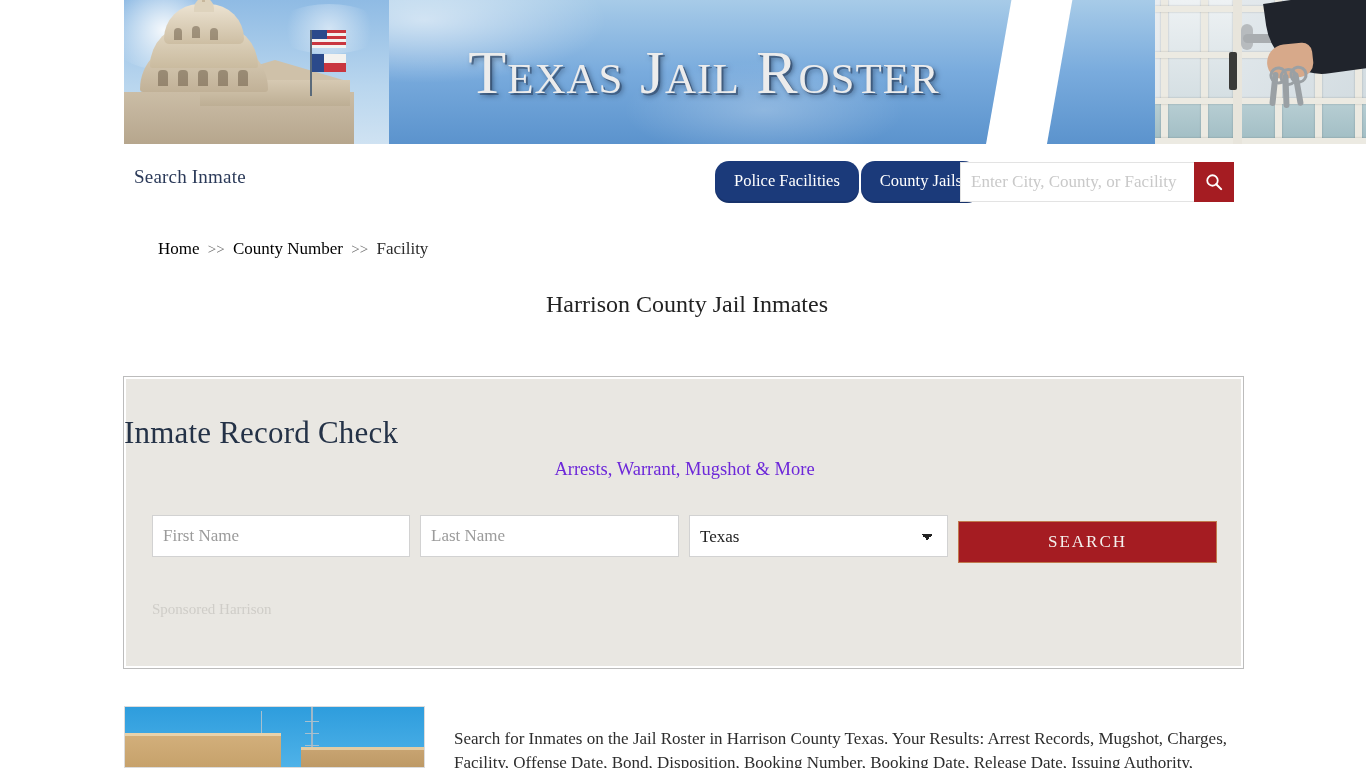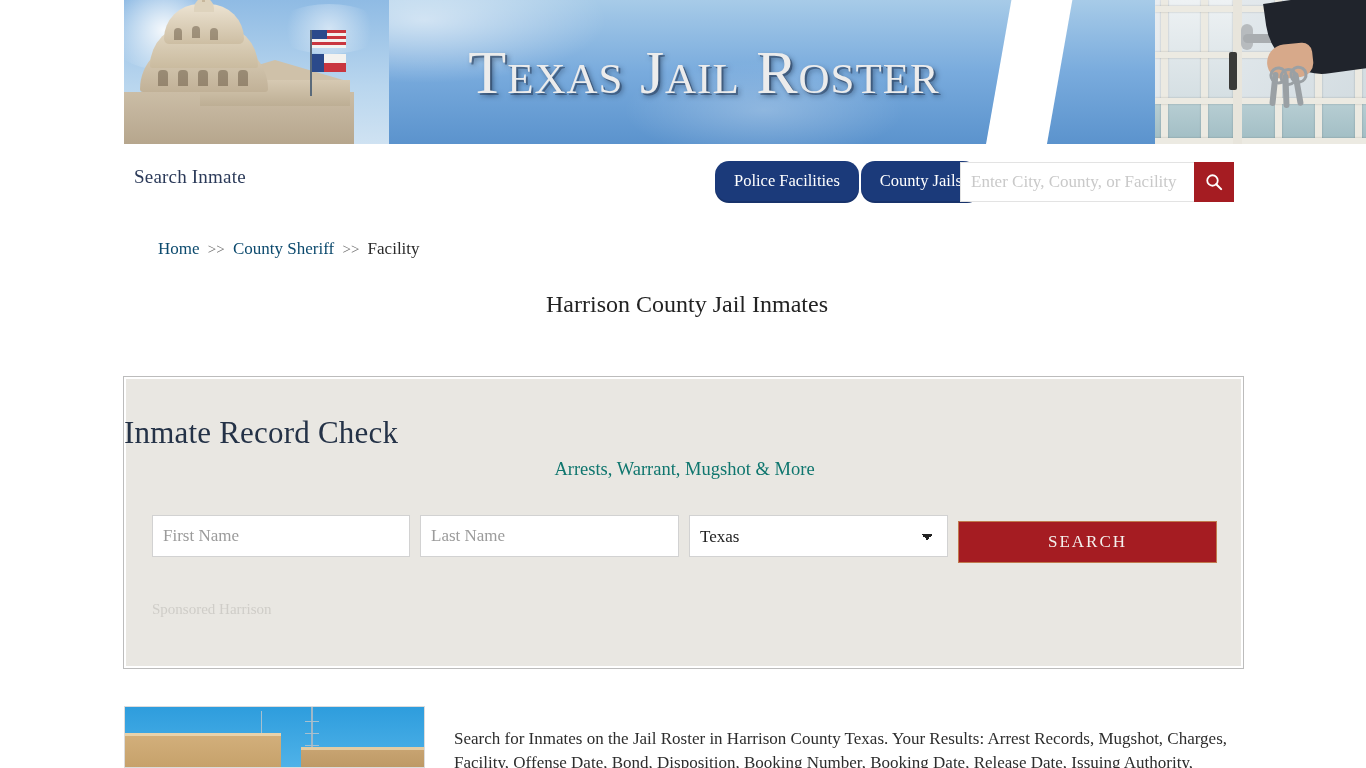--- a/index.html
+++ b/index.html
@@ -163,21 +163,21 @@
   .nav-search-btn {
     width:40px; height:40px; background:#a51c22; border:none; cursor:pointer;
     display:flex; align-items:center; justify-content:center;
   }
 
   
   .breadcrumb {
     position:absolute; left:158px; top:239px;
     font-size:17px; color:#333;
   }
-  .breadcrumb a { color:#0c4a6e; text-decoration:none; }
+  .breadcrumb a { color:#000000; text-decoration:none; }
   .breadcrumb .sep { color:#6d6d6d; margin:0 4px; font-size:15px; }
   .breadcrumb .current { color:#2b2b2b; }
 
   
   .page-title {
     position:absolute; left:0; top:291px; width:1366px;
     text-align:center; font-size:24px; color:#222; font-weight:normal;
     margin:0;
     padding-left:8px;
   }
@@ -188,21 +188,21 @@
     background:#e9e7e2;
     border:1px solid #bcbcbc;
     box-shadow: inset 0 0 0 2px #ffffff;
   }
   .panel-title {
     position:absolute; left:0; top:38px; width:1121px; 
     font-size:31px; color:#243247; letter-spacing:.2px;
   }
   .panel-sub {
     position:absolute; left:0; top:82px; width:1121px; text-align:center;
-    font-size:18.5px; color:#0f766e;
+    font-size:18.5px; color:#6d28d9;
   }
   .form-row {
     position:absolute; left:28px; top:138px; width:1065px; height:42px;
     display:flex; align-items:stretch;
   }
   .f-first { width:258px; }
   .f-last  { width:259px; margin-left:10px; }
   .f-state { width:259px; margin-left:10px; }
   .f-btn   { flex:1; margin-left:10px; }
   .txt-input {
@@ -333,21 +333,21 @@
           <circle cx="10" cy="10" r="7" fill="none" stroke="#ffffff" stroke-width="2.4"></circle>
           <line x1="15" y1="15" x2="21.5" y2="21.5" stroke="#ffffff" stroke-width="2.8" stroke-linecap="round"></line>
         </svg>
       </button>
     </div>
   </div>
 
   <div class="breadcrumb">
     <a href="#">Home</a>
     <span class="sep">&gt;&gt;</span>
-    <a href="#">County Sheriff</a>
+    <a href="#">County Number</a>
     <span class="sep">&gt;&gt;</span>
     <span class="current">Facility</span>
   </div>
 
   <h1 class="page-title">Harrison County Jail Inmates</h1>
 
   <div class="panel">
     <div class="panel-title">Inmate Record Check</div>
     <div class="panel-sub">Arrests, Warrant, Mugshot &amp; More</div>
 

